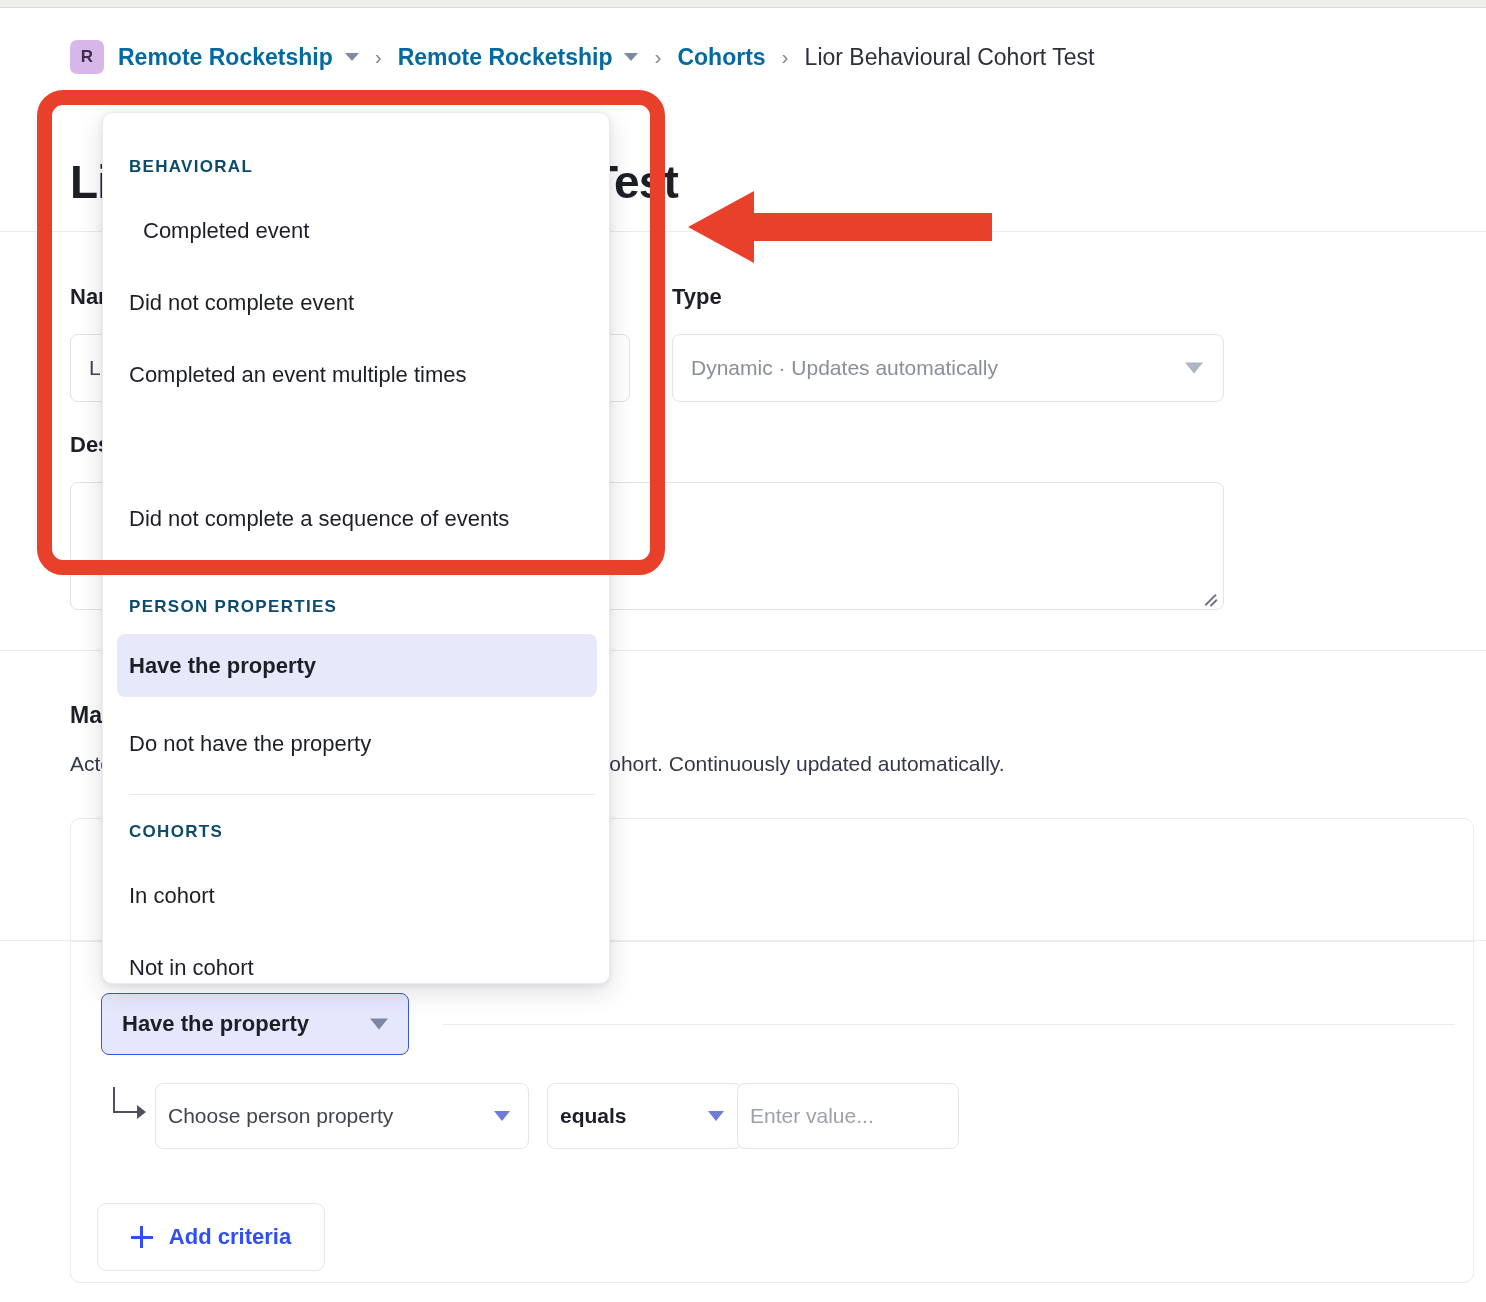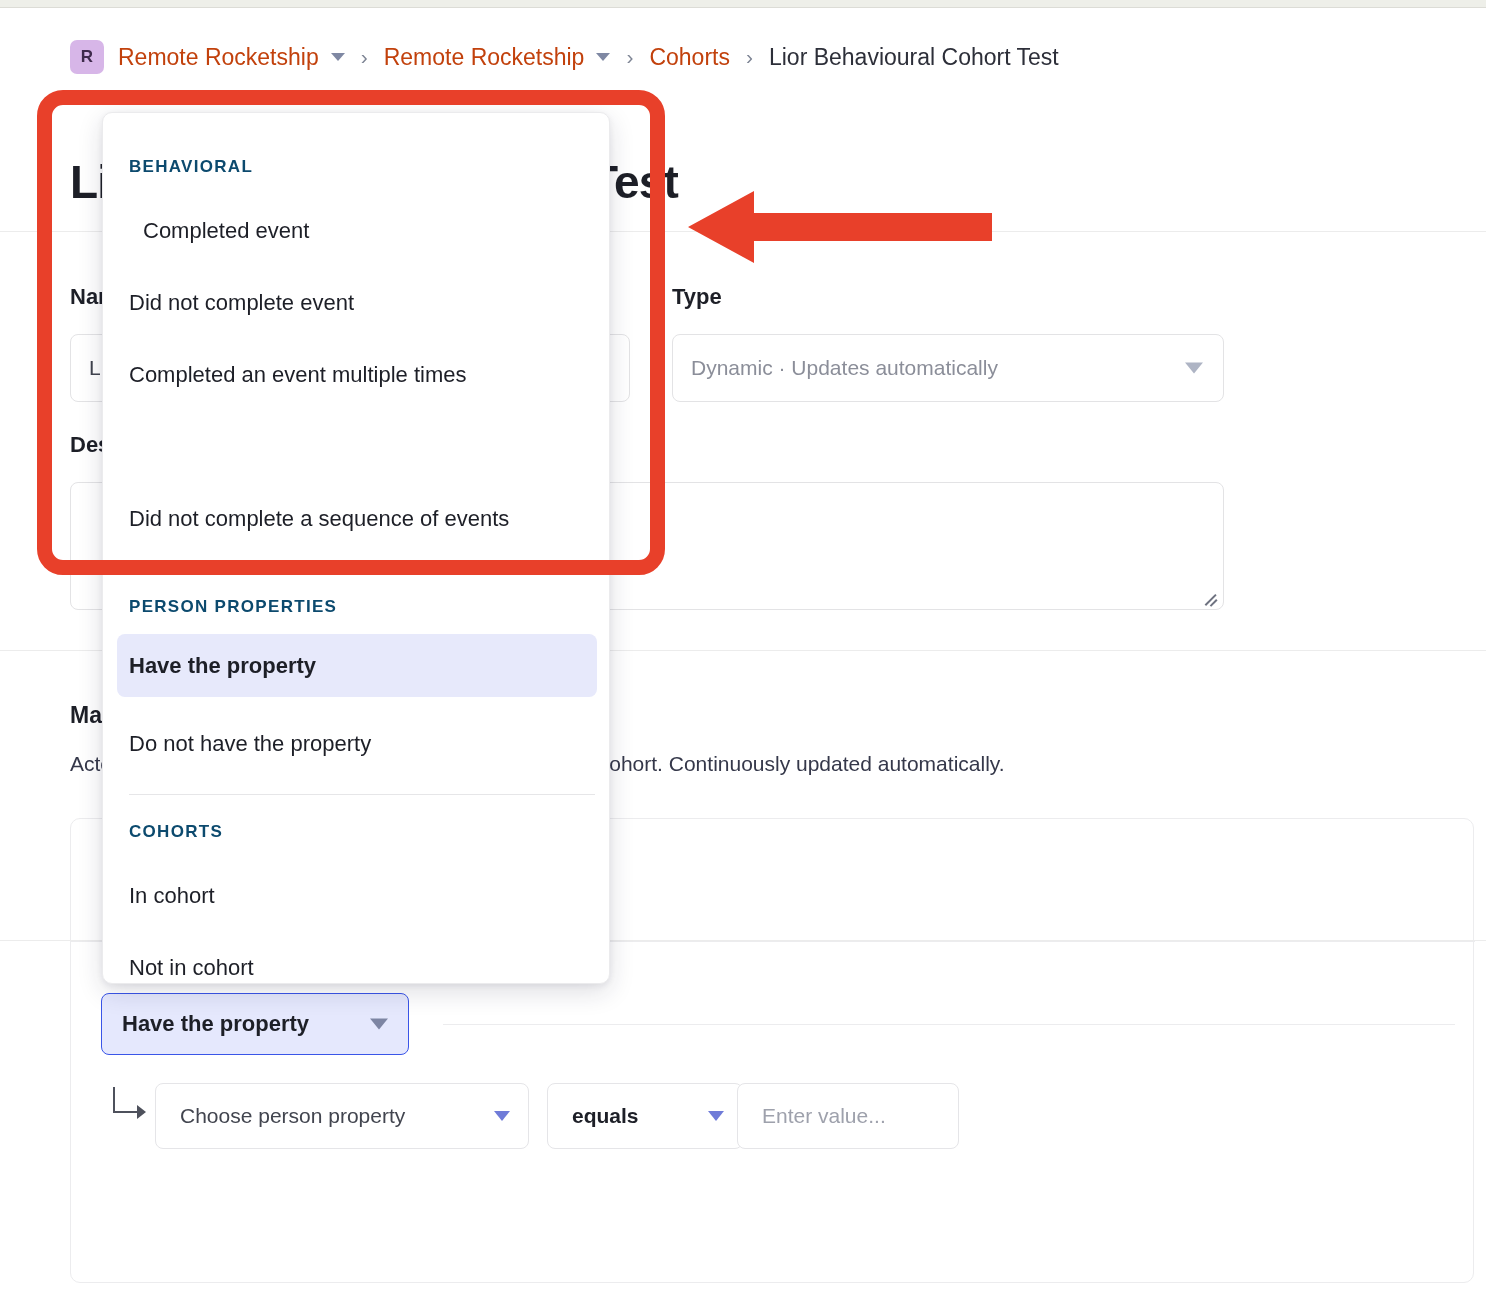--- a/index.html
+++ b/index.html
@@ -43,22 +43,22 @@
     border-radius: 7px;
     color: #3f2b4c;
     font-size: 17px;
     font-weight: bold;
     display: flex;
     align-items: center;
     justify-content: center;
     margin-right: 14px;
   }
   .crumb-link {
-    color: #c2410c;
-    font-weight: normal;
+    color: #0369a1;
+    font-weight: bold;
     white-space: nowrap;
   }
   .crumb-current {
     color: #2d2f39;
     font-weight: normal;
     white-space: nowrap;
   }
   .crumb-caret {
     display: inline-block;
     width: 0; height: 0;
@@ -242,21 +242,21 @@
 
   .sub-select {
     position: absolute;
     top: 264px;
     height: 66px;
     border: 1px solid #e5e5e8;
     border-radius: 8px;
     background: #fff;
     display: flex;
     align-items: center;
-    padding: 0 24px;
+    padding: 0 12px;
     font-size: 21px;
     color: #42454f;
   }
   .sub-select .sel-caret { border-top-color:#6f7bd8; border-left-width:8px; border-right-width:8px; border-top-width:10px; right:18px; }
   .ss-prop  { left: 84px;  width: 374px; }
   .ss-op    { left: 476px; width: 196px; font-weight:bold; color:#1d1f27; }
   .ss-val   { left: 666px; width: 222px; color:#9ea1ac;align-items:center; }
 
   .add-criteria {
     position: absolute;
@@ -409,20 +409,24 @@
 
   <div class="sub-select ss-op">
     <span>equals</span>
     <span class="sel-caret"></span>
   </div>
 
   <div class="sub-select ss-val">
     <span>Enter value...</span>
   </div>
 
+  <div class="add-criteria">
+    <span class="plus-icon"></span>
+    <span>Add criteria</span>
+  </div>
 </div>
 
 <div class="mid-divider2"></div>
 
 <div class="dropdown">
 
   <div style="position:absolute;left:26px;top:44px;" class="dd-group-label">BEHAVIORAL</div>
 
   <div class="dd-item" style="position:absolute;left:40px;top:105px;">Completed event</div>
   <div class="dd-item" style="position:absolute;left:26px;top:177px;">Did not complete event</div>

